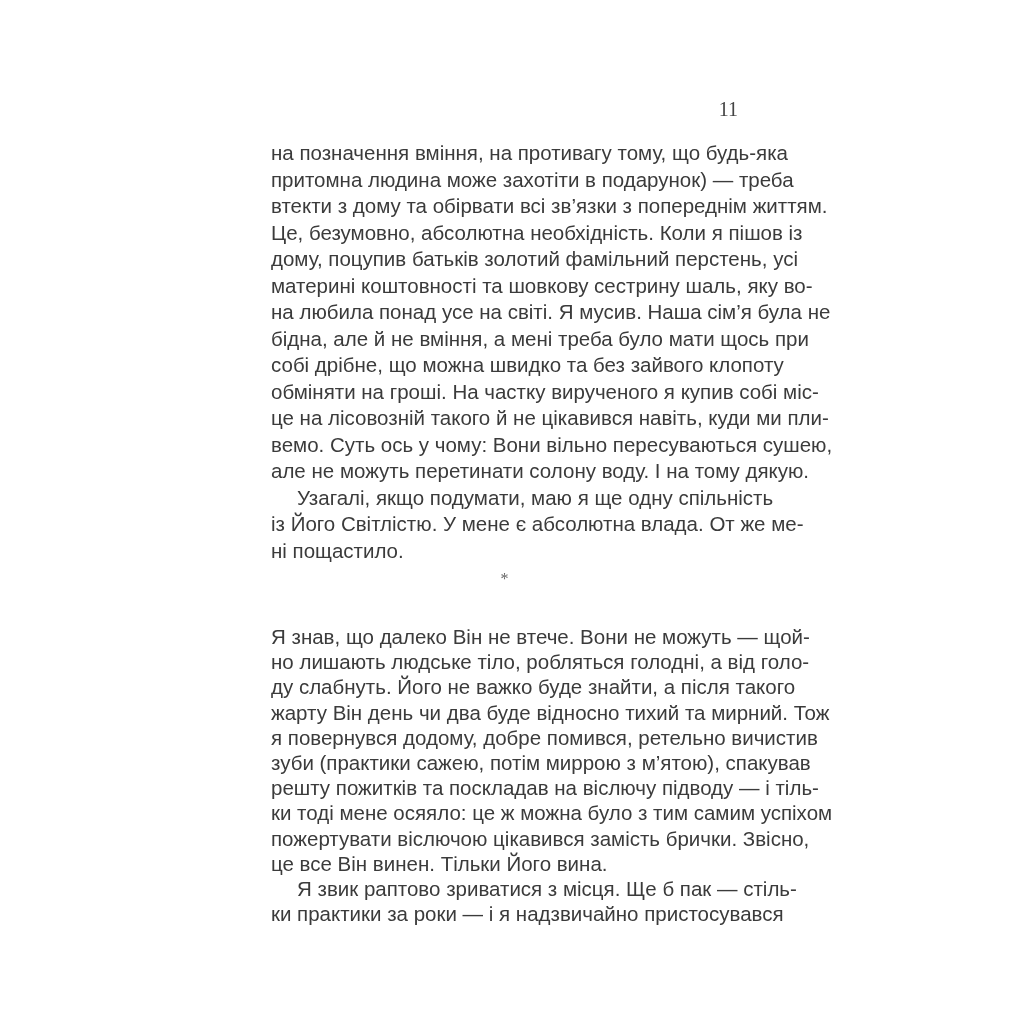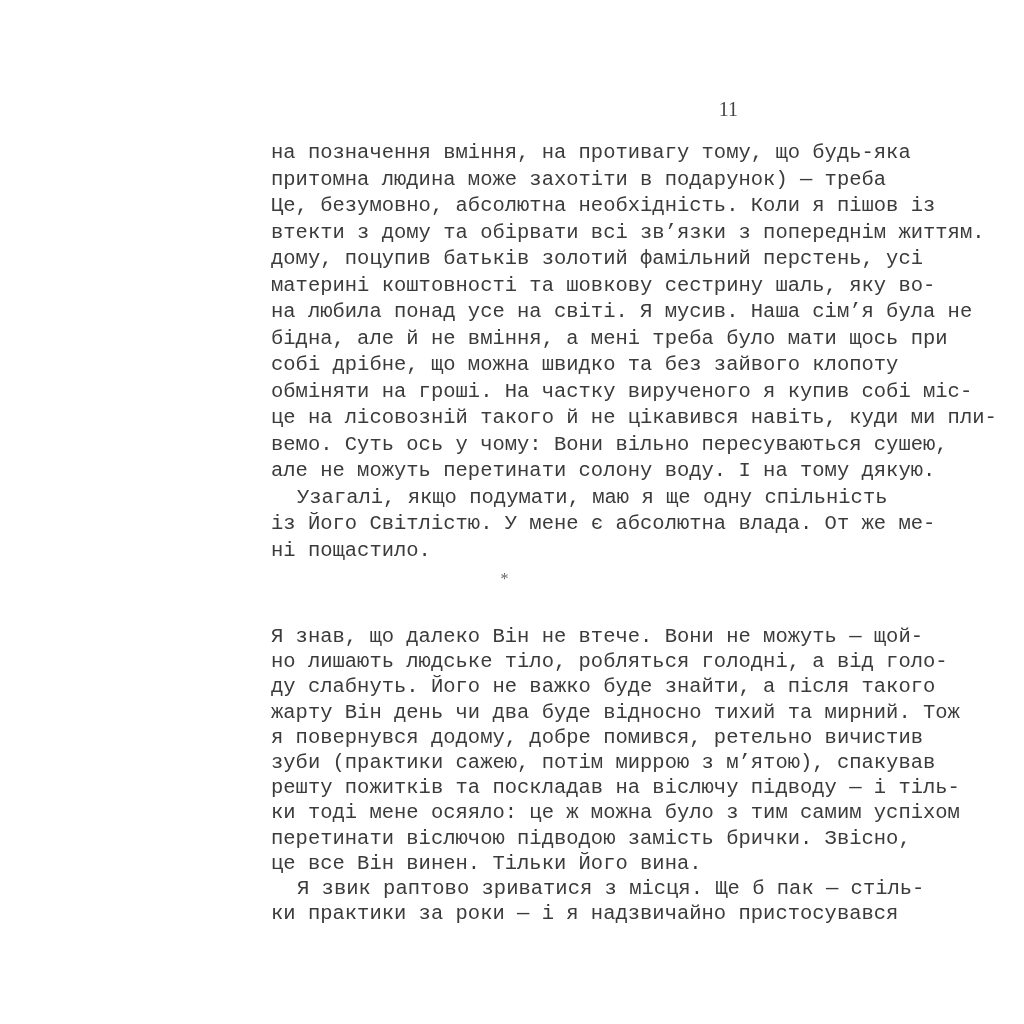--- a/index.html
+++ b/index.html
@@ -6,21 +6,21 @@
   body { width: 1024px; height: 1024px; position: relative; overflow: hidden; }
   .page { position: absolute; left: 0; top: 0; width: 1024px; height: 1024px; background: #ffffff; }
   .page-number {
     position: absolute; left: 690px; width: 48px; top: 98px;
     text-align: right;
     font-family: "Liberation Serif", "DejaVu Serif", serif;
     font-size: 20px; color: #444;
   }
   .text-block {
     position: absolute; left: 271px; width: 467px;
-    font-family: Liberation Mono, monospace;
+    font-family: Liberation Sans, sans-serif;
     font-size: 20.5px; color: #3b3b3b;
   }
   .line {
     display: block; height: 26.5px; line-height: 26.5px;
     white-space: nowrap; text-align: justify; text-align-last: justify;
     overflow: visible;
   }
   .line.last { text-align-last: left; }
   .line.indent { padding-left: 26px; }
   .separator {
@@ -35,22 +35,22 @@
 </style>
 </head>
 <body>
 
 <div class="page">
   <div class="page-number">11</div>
 
   <div class="text-block" id="section-1">
     <span class="line">на позначення вміння, на противагу тому, що будь-яка</span>
     <span class="line">притомна людина може захотіти в подарунок) — треба</span>
+    <span class="line">втекти з дому та обірвати всі зв’язки з попереднім життям.</span>
     <span class="line">Це, безумовно, абсолютна необхідність. Коли я пішов із</span>
-    <span class="line">втекти з дому та обірвати всі зв’язки з попереднім життям.</span>
     <span class="line">дому, поцупив батьків золотий фамільний перстень, усі</span>
     <span class="line">материні коштовності та шовкову сестрину шаль, яку во-</span>
     <span class="line">на любила понад усе на світі. Я мусив. Наша сім’я була не</span>
     <span class="line">бідна, але й не вміння, а мені треба було мати щось при</span>
     <span class="line">собі дрібне, що можна швидко та без зайвого клопоту</span>
     <span class="line">обміняти на гроші. На частку вирученого я купив собі міс-</span>
     <span class="line">це на лісовозній такого й не цікавився навіть, куди ми пли-</span>
     <span class="line">вемо. Суть ось у чому: Вони вільно пересуваються сушею,</span>
     <span class="line last">але не можуть перетинати солону воду. І на тому дякую.</span>
     <span class="line indent">Узагалі, якщо подумати, маю я ще одну спільність</span>
@@ -62,18 +62,18 @@
 
   <div class="text-block" id="section-2">
     <span class="line">Я знав, що далеко Він не втече. Вони не можуть — щой-</span>
     <span class="line">но лишають людське тіло, робляться голодні, а від голо-</span>
     <span class="line">ду слабнуть. Його не важко буде знайти, а після такого</span>
     <span class="line">жарту Він день чи два буде відносно тихий та мирний. Тож</span>
     <span class="line">я повернувся додому, добре помився, ретельно вичистив</span>
     <span class="line">зуби (практики сажею, потім миррою з м’ятою), спакував</span>
     <span class="line">решту пожитків та поскладав на віслючу підводу — і тіль-</span>
     <span class="line">ки тоді мене осяяло: це ж можна було з тим самим успіхом</span>
-    <span class="line">перетинати віслючою підводою замість брички. Звісно,</span>
+    <span class="line">пожертувати віслючою цікавився замість брички. Звісно,</span>
     <span class="line last">це все Він винен. Тільки Його вина.</span>
     <span class="line indent">Я звик раптово зриватися з місця. Ще б пак — стіль-</span>
     <span class="line">ки практики за роки — і я надзвичайно пристосувався</span>
   </div>
 </div>
 
 </body></html>

